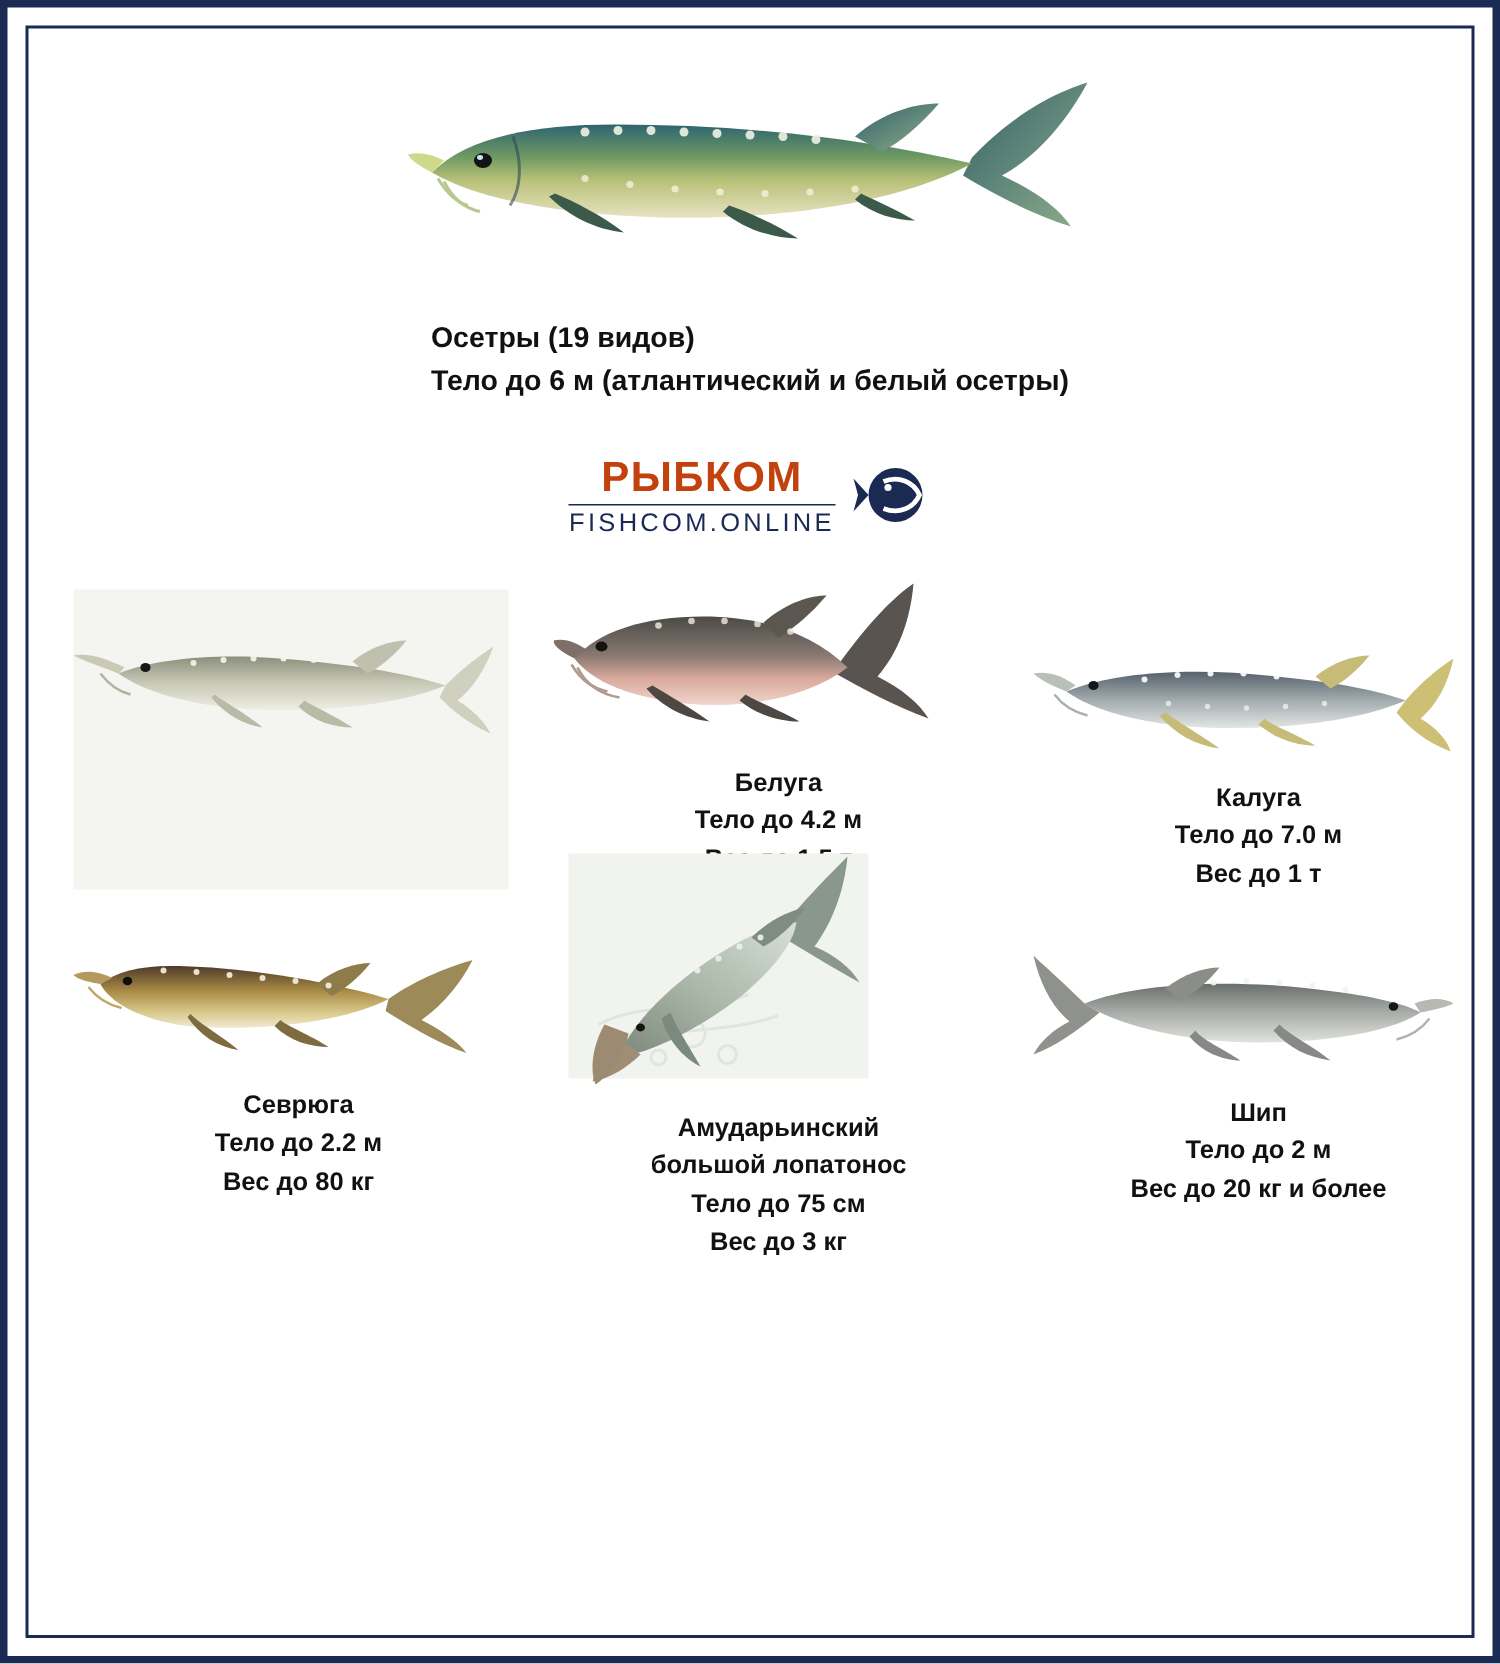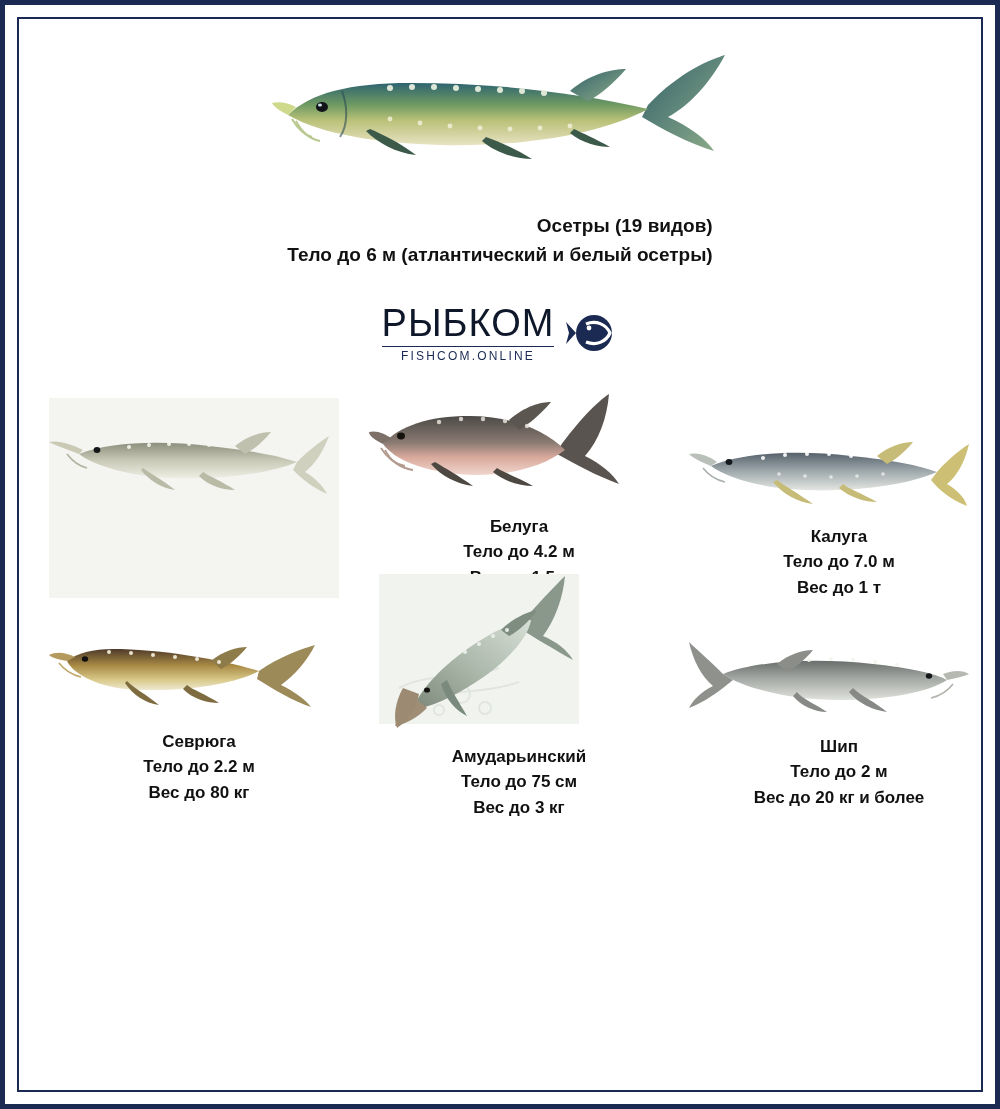--- a/index.html
+++ b/index.html
@@ -51,21 +51,21 @@
     flex-direction: column;
     align-items: center;
   }
   .hero-art {
     width: 460px;
     height: 150px;
     position: relative;
   }
   .hero-caption {
     margin-top: 18px;
-    text-align: right;
+    text-align: left;
     font-size: 19px;
     font-weight: 700;
     line-height: 1.55;
     color: #111;
   }
   .hero-caption div { white-space: nowrap; }
 
   
   .logo-wrap {
     margin-top: 34px;
@@ -78,27 +78,27 @@
     align-items: center;
     gap: 10px;
   }
   .logo-text {
     display: flex;
     flex-direction: column;
     align-items: center;
     line-height: 1;
   }
   .logo-main {
-    font-size: 38px;
-    font-weight: 400;
+    font-size: 28px;
+    font-weight: 700;
     letter-spacing: 1px;
-    color: #0f172a;
+    color: #c2410c;
   }
   .logo-sub {
-    font-size: 12px;
+    font-size: 17px;
     letter-spacing: 2.2px;
     color: #1b2a52;
     margin-top: 4px;
     border-top: 1px solid #1b2a52;
     padding-top: 3px;
     width: 100%;
     text-align: center;
   }
 
   
@@ -419,20 +419,21 @@
               <circle cx="96" cy="84" r="2"></circle>
                 <circle cx="110" cy="76" r="2"></circle>
               <circle cx="124" cy="68" r="2"></circle>
                 <circle cx="138" cy="62" r="2"></circle>
             </g>
             <ellipse cx="58" cy="122" rx="3" ry="2.6" fill="#14130f"></ellipse>
           </svg>
         </div>
         <div class="caption">
           <div class="name">Амударьинский</div>
+          <div class="name">большой лопатонос</div>
           <div>Тело до 75 см</div>
           <div>Вес до 3 кг</div>
         </div>
       </div>
 
       <div class="cell" id="cell-ship">
         <div class="art">
           <svg width="280" height="110" viewBox="0 0 280 110">
             <defs>
               <linearGradient id="gShip" x1="0" y1="0" x2="0" y2="1">

